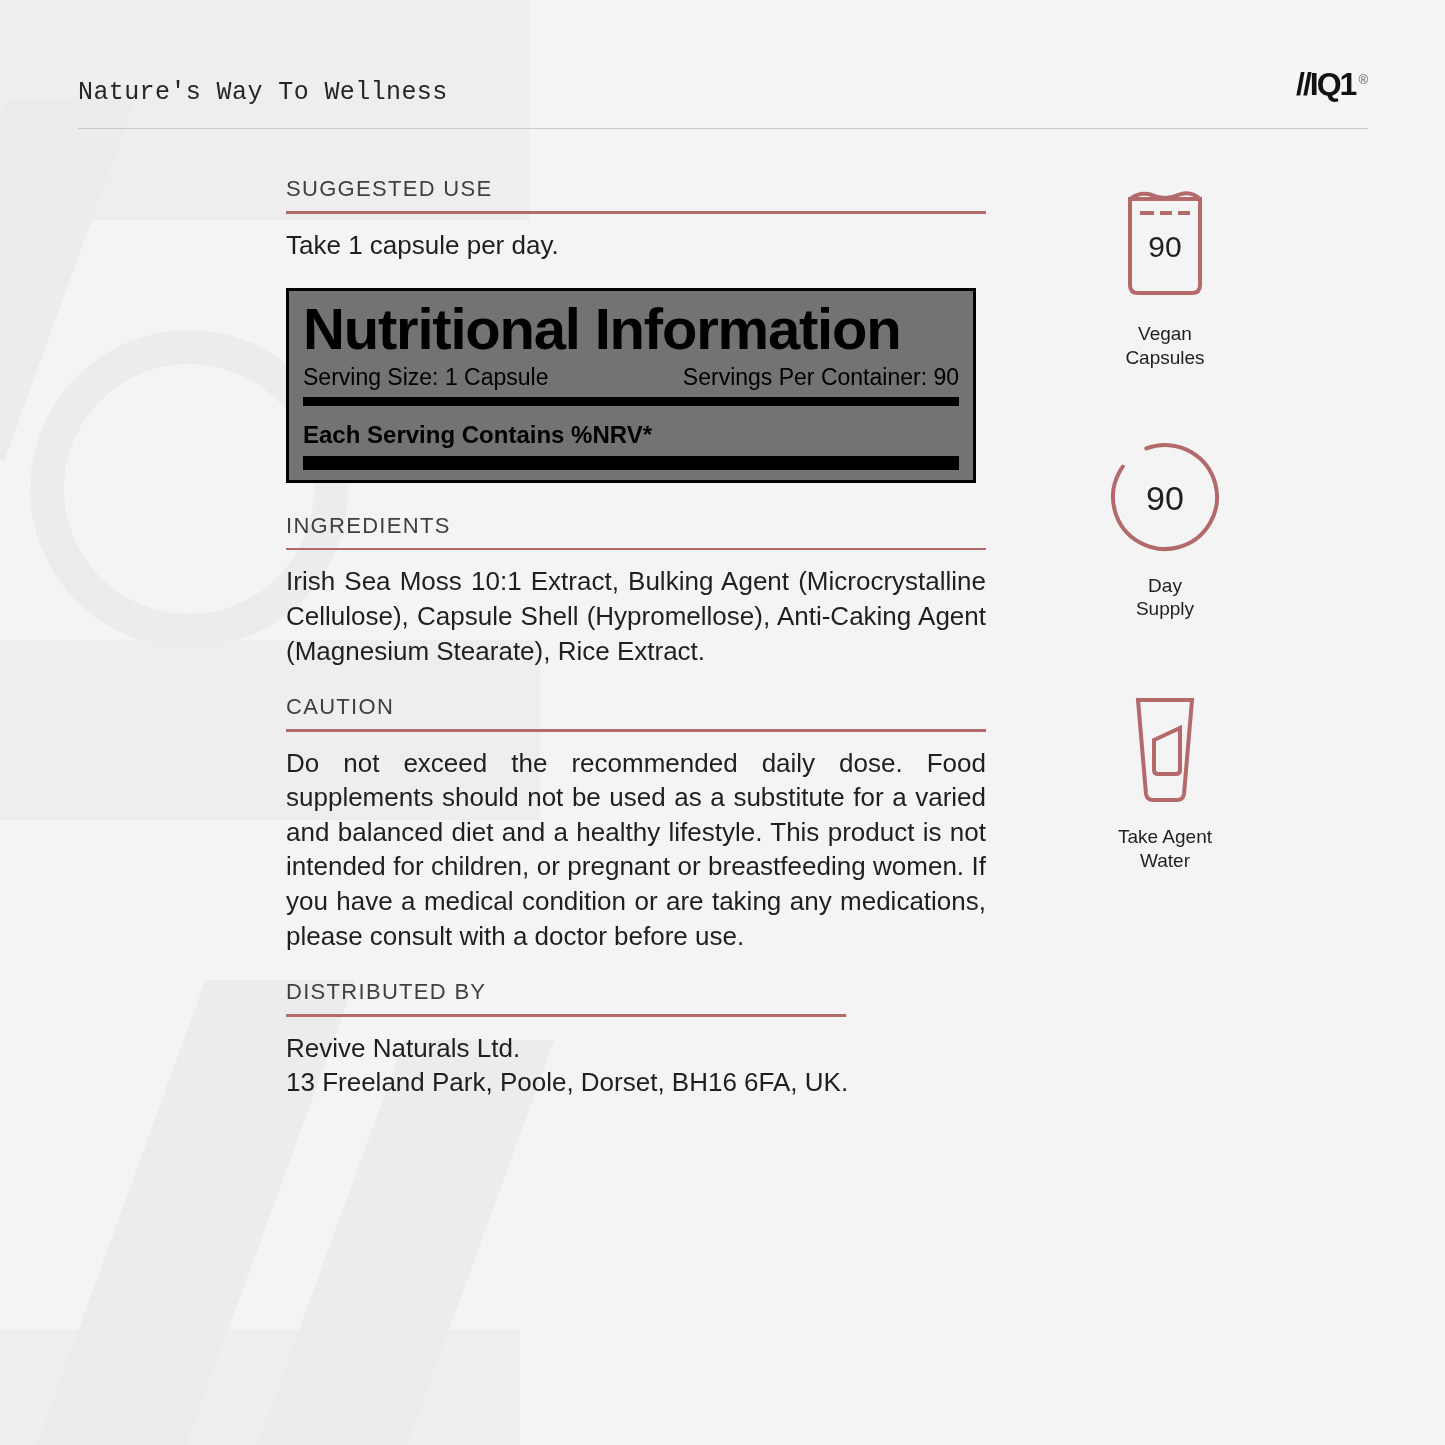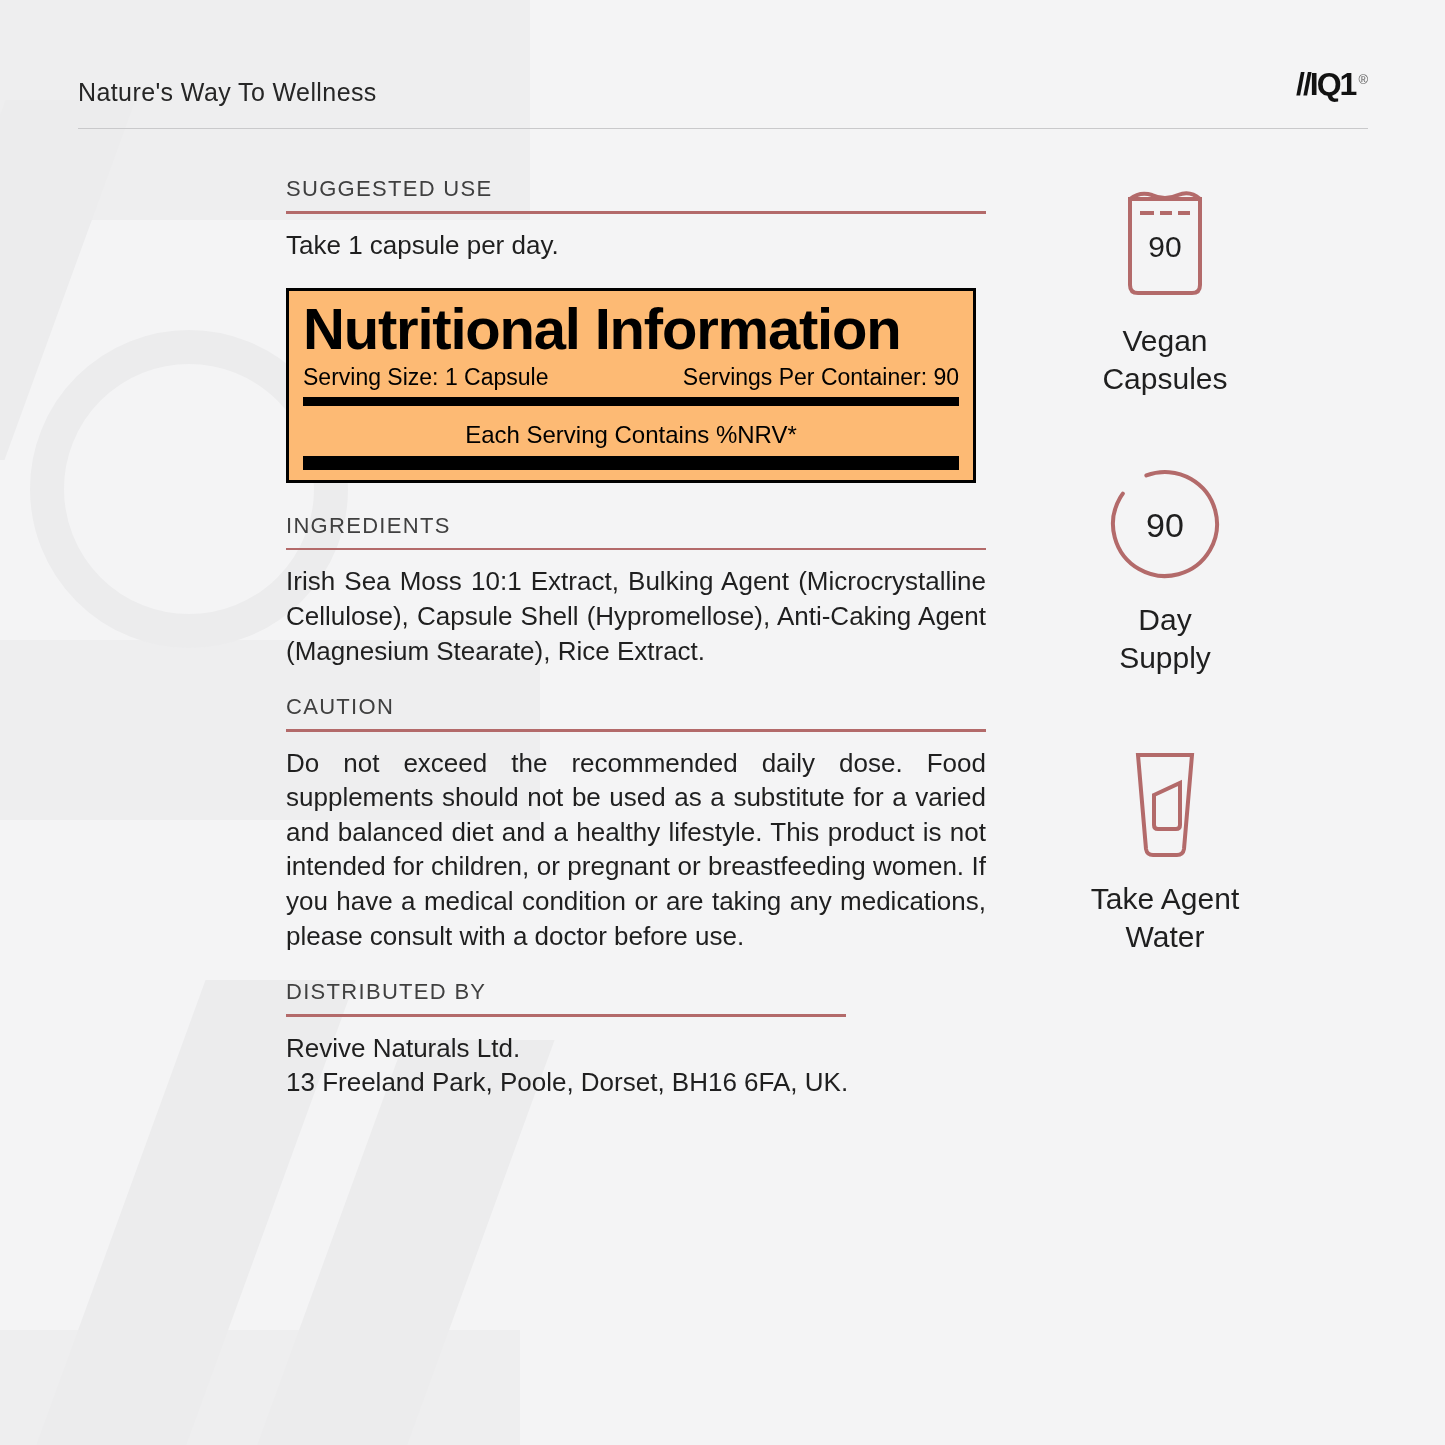--- a/index.html
+++ b/index.html
@@ -57,20 +57,21 @@
     border-bottom: 1.5px solid #c9c9cb;
     display: flex;
     align-items: flex-start;
     justify-content: space-between;
   }
   .tagline {
     font-size: 25px;
     letter-spacing: 0.4px;
     color: #262626;
     padding-top: 16px;
+    font-family: Liberation Mono, monospace;
   }
   .brand {
     display: flex;
     align-items: flex-start;
     gap: 3px;
     padding-top: 6px;
   }
   .brand-mark {
     font-size: 32px;
     font-weight: 700;
@@ -112,21 +113,21 @@
     color: #1f1f1f;
     margin: 0;
   }
   .body-text.just { text-align: justify; }
 
   .block { margin-bottom: 26px; }
 
   
   .nutrition {
     border: 3px solid #000;
-    background: #fdba74;
+    background: #737373;
     width: 690px;
     margin: 26px 0 30px 0;
     padding: 0;
     box-sizing: border-box;
   }
   .nut-inner { padding: 6px 14px 0 14px; }
   .nut-title {
     font-size: 58px;
     font-weight: 700;
     letter-spacing: -1.2px;
@@ -138,22 +139,22 @@
   .nut-serving {
     display: flex;
     justify-content: space-between;
     font-size: 23px;
     color: #000;
     padding: 2px 0 6px 0;
   }
   .bar-thick { height: 9px; background: #000; margin: 0 14px; }
   .bar-mid   { height: 5px; background: #000; margin: 0 14px; }
   .nut-nrv {
-    text-align: center;
-    font-weight: 400;
+    text-align: left;
+    font-weight: 700;
     font-size: 24px;
     padding: 9px 0 7px 0;
     color: #000;
   }
   .nut-row {
     display: flex;
     align-items: flex-start;
     padding: 9px 0 4px 0;
     font-size: 23px;
     color: #000;
@@ -176,21 +177,21 @@
     text-align: center;
   }
   .icon-item { margin-bottom: 62px; }
   .icon-art {
     height: 130px;
     display: flex;
     align-items: center;
     justify-content: center;
   }
   .icon-label {
-    font-size: 30px;
+    font-size: 19px;
     line-height: 1.25;
     color: #1f1f1f;
     margin-top: 12px;
   }
 </style>
 </head>
 <body>
 
 <div class="bg-layer">
   <div class="wm-block wm-b1"></div>

